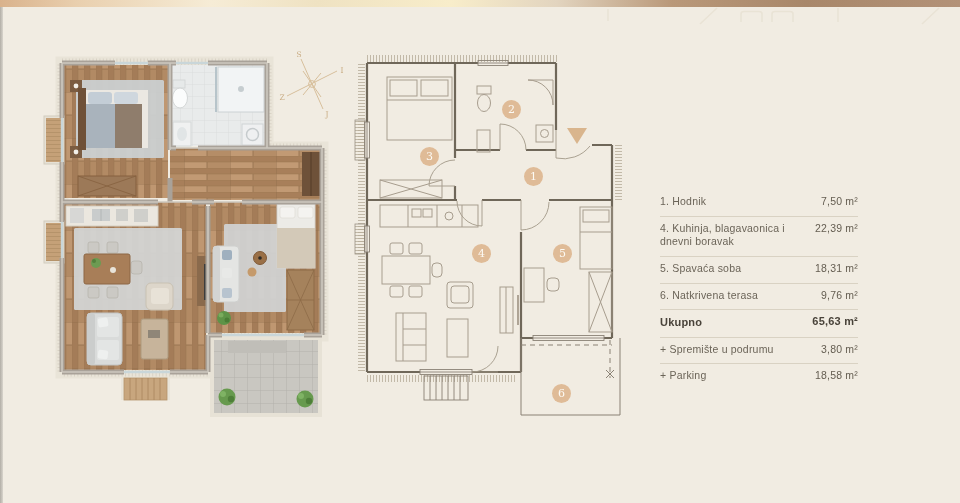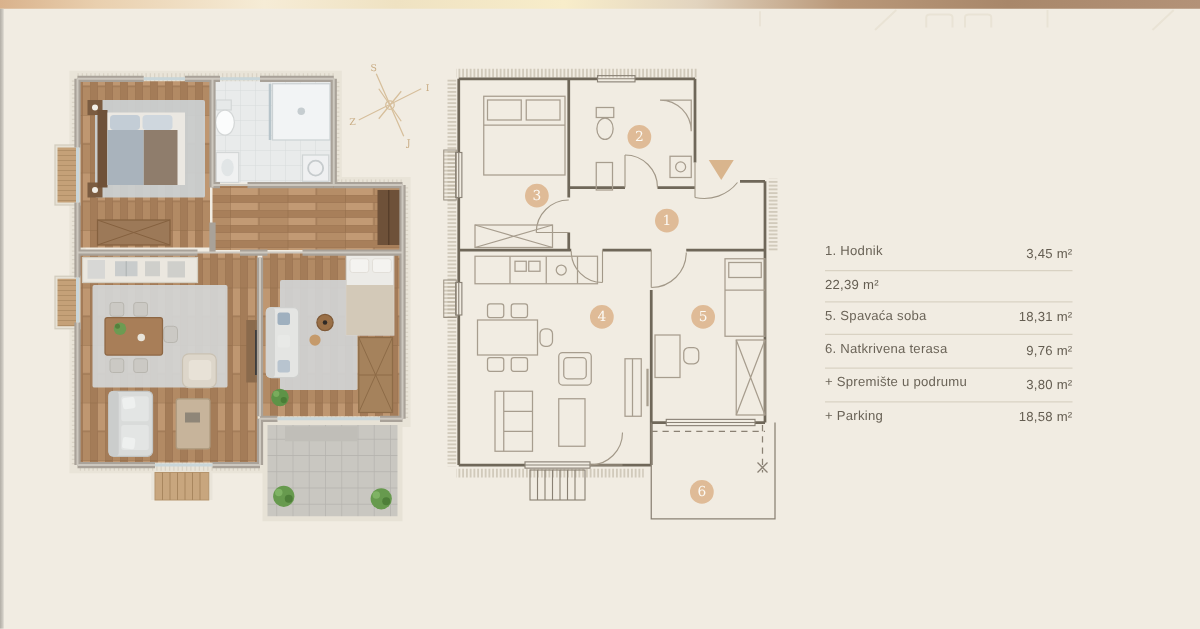--- a/index.html
+++ b/index.html
@@ -25,21 +25,21 @@
   .plan2d{position:absolute;left:352px;top:50px;width:292px;height:372px;}
   .compass{position:absolute;left:278px;top:48px;width:70px;height:72px;}
 
   
   .roomnum{position:absolute;width:19px;height:19px;border-radius:50%;
     background:#dfb993;color:#fdfbf6;font-family:"DejaVu Serif",serif;
     font-size:11px;line-height:19px;text-align:center;opacity:.95;}
 
   
   .legend{position:absolute;left:660px;top:190px;width:198px;}
-  .lrow{display:flex;justify-content:space-between;align-items:flex-end;
+  .lrow{display:flex;justify-content:space-between;
     padding:5px 0 7px 0;border-bottom:1px solid #d9d2c3;}
   .lrow:last-child{border-bottom:none;gap:40px;}
   .lab{font-size:10.5px;color:#6b6458;letter-spacing:.2px;line-height:1.3;max-width:132px;}
   .val{font-size:10.5px;color:#645d51;letter-spacing:.2px;white-space:nowrap;}
   .lrow.total .lab,.lrow.total .val{font-weight:bold;color:#49433a;font-size:11px;}
 </style>
 </head>
 <body>
 
 <div class="stage">
@@ -373,33 +373,38 @@
   <div class="roomnum" style="left:524px;top:167px;">1</div>
   <div class="roomnum" style="left:502px;top:100px;">2</div>
   <div class="roomnum" style="left:420px;top:147px;">3</div>
   <div class="roomnum" style="left:472px;top:244px;">4</div>
   <div class="roomnum" style="left:553px;top:244px;">5</div>
   <div class="roomnum" style="left:552px;top:384px;">6</div>
 
   <div class="legend">
     <div class="lrow">
       <span class="lab">1. Hodnik</span>
-      <span class="val">3,45 m²</span>
-    </div>
-    <div class="lrow">
+      <span class="val">7,50 m²</span>
+    </div>
+    <div class="lrow">
+      <span class="lab">4. Kuhinja, blagavaonica i dnevni boravak</span>
       <span class="val">22,39 m²</span>
     </div>
     <div class="lrow">
       <span class="lab">5. Spavaća soba</span>
       <span class="val">18,31 m²</span>
     </div>
     <div class="lrow">
       <span class="lab">6. Natkrivena terasa</span>
       <span class="val">9,76 m²</span>
     </div>
+    <div class="lrow total">
+      <span class="lab">Ukupno</span>
+      <span class="val">65,63 m²</span>
+    </div>
     <div class="lrow">
       <span class="lab">+ Spremište u podrumu</span>
       <span class="val">3,80 m²</span>
     </div>
     <div class="lrow">
       <span class="lab">+ Parking</span>
       <span class="val">18,58 m²</span>
     </div>
   </div>
 

